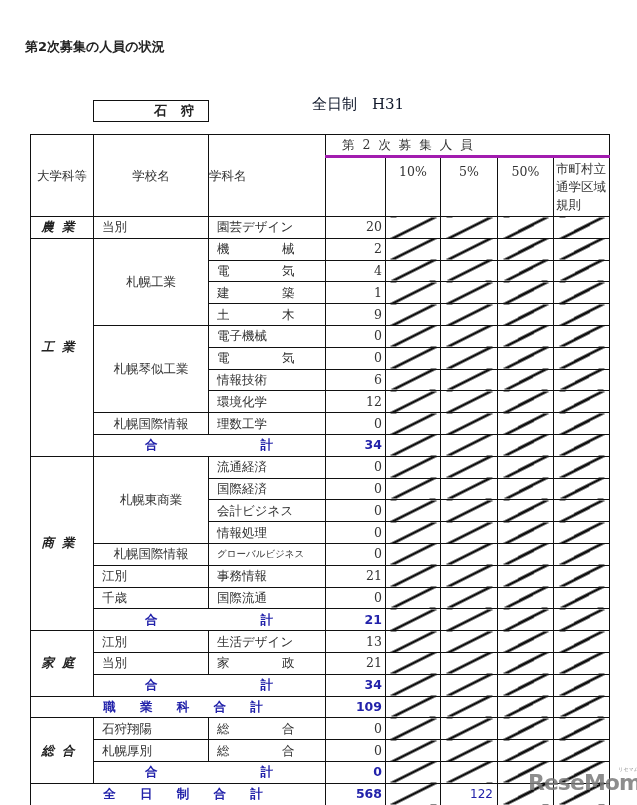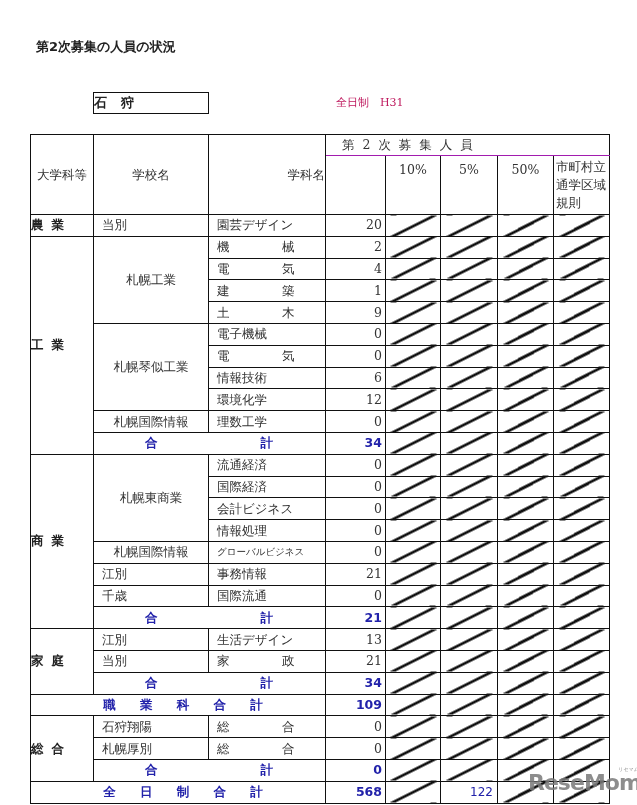--- a/index.html
+++ b/index.html
@@ -1,23 +1,23 @@
 <!DOCTYPE html>
 <html><head>
 <meta charset="utf-8">
 <style>
   html,body{margin:0;padding:0;background:#fff;}
   body{width:637px;height:805px;position:relative;overflow:hidden;font-family:"DejaVu Serif","Liberation Serif",serif;color:#333;}
-  .title{position:absolute;left:36px;top:38px;font-family:"DejaVu Sans","Liberation Sans",sans-serif;font-size:13px;font-weight:bold;color:#222;}
-  .region-box{position:absolute;left:93px;top:92px;width:114px;height:20px;border:1.5px solid #111;font-family:"DejaVu Sans","Liberation Sans",sans-serif;font-size:13px;font-weight:bold;text-align:left;line-height:20px;letter-spacing:14px;color:#222;}
-  .sys{position:absolute;left:336px;top:95px;font-size:11px;color:#be185d;}
+  .title{position:absolute;left:25px;top:38px;font-family:"DejaVu Sans","Liberation Sans",sans-serif;font-size:13px;font-weight:bold;color:#222;}
+  .region-box{position:absolute;left:93px;top:100px;width:114px;height:20px;border:1.5px solid #111;font-family:"DejaVu Sans","Liberation Sans",sans-serif;font-size:13px;font-weight:bold;text-align:right;line-height:20px;letter-spacing:14px;color:#222;}
+  .sys{position:absolute;left:312px;top:95px;font-size:15px;color:#0f172a;}
   table{position:absolute;left:30px;top:134px;border-collapse:collapse;table-layout:fixed;}
   td{border:1px solid #111;padding:0;height:20.8px;font-size:12.5px;line-height:20px;overflow:hidden;white-space:nowrap;}
   .hdr td{font-size:12.5px;}
-  .cat{text-align:left;font-family:"DejaVu Sans","Liberation Sans",sans-serif;font-weight:bold;letter-spacing:8px;color:#222;}
+  .cat{text-align:center;font-family:"DejaVu Sans","Liberation Sans",sans-serif;font-weight:bold;letter-spacing:8px;color:#222;font-style:italic;}
   .school{padding-left:8px;}
   .school-c{text-align:center;}
   .dept{padding-left:8px;}
   .spaced{letter-spacing:20px;}
   .num{text-align:right;padding-right:3px;}
   .total{color:#2222aa;font-family:"DejaVu Sans","Liberation Sans",sans-serif;font-weight:bold;}
   .total-label{text-align:center;}
   .slash{background:linear-gradient(to bottom left, transparent calc(50% - 1.3px), #111 calc(50% - 1.3px), #111 calc(50% + 1.3px), transparent calc(50% + 1.3px));background:linear-gradient(153deg, transparent calc(50% - 1.4px), #111 calc(50% - 1.4px), #111 calc(50% + 1.4px), transparent calc(50% + 1.4px));}
   .small-hdr{font-size:8.5px;line-height:18px;vertical-align:top;padding:2px 2px;white-space:normal;font-family:"DejaVu Sans","Liberation Sans",sans-serif;}
   .pct{vertical-align:top;text-align:center;font-size:10px;padding-top:4px;}
@@ -39,22 +39,22 @@
       <col style="width:60px">
     <col style="width:55px">
       <col style="width:57px">
       <col style="width:56px">
       <col style="width:56px">
   </colgroup>
   <tbody>
       <tr class="hdr">
     <td rowspan="2" style="text-align:center;height:68px;">大学科等</td>
     <td rowspan="2" style="text-align:center;">学校名</td>
-    <td rowspan="2" style="text-align:right;margin-top:48px;">学科名</td>
-    <td colspan="5" style="height:20px;padding-left:16px;letter-spacing:2px;border-bottom:1px solid #a21caf;">第 2 次 募 集 人 員</td>
+    <td rowspan="2" style="text-align:left;margin-top:48px;">学科名</td>
+    <td colspan="5" style="height:20px;padding-left:16px;letter-spacing:2px;border-bottom:3px solid #a21caf;">第 2 次 募 集 人 員</td>
   </tr>
   <tr class="hdr">
     <td style="border-top:none;border-bottom:1px solid #111;"></td>
     <td class="pct" style="height:46px;">10%</td>
     <td class="pct">5%</td>
     <td class="pct">50%</td>
     <td class="small-hdr">市町村立通学区域規則</td>
   </tr>
 
   <tr>

